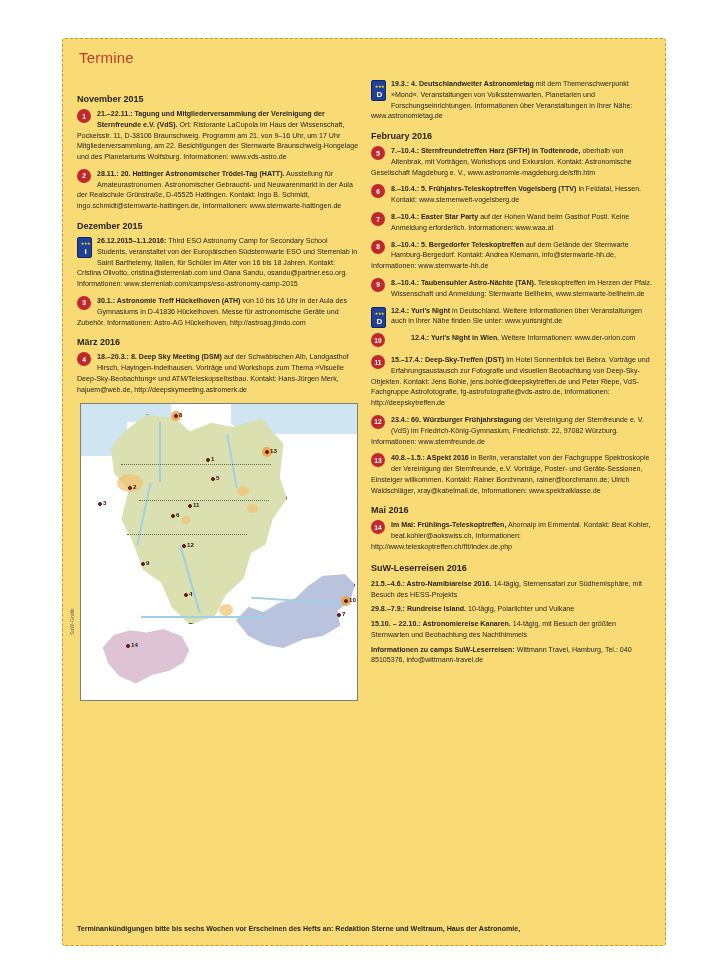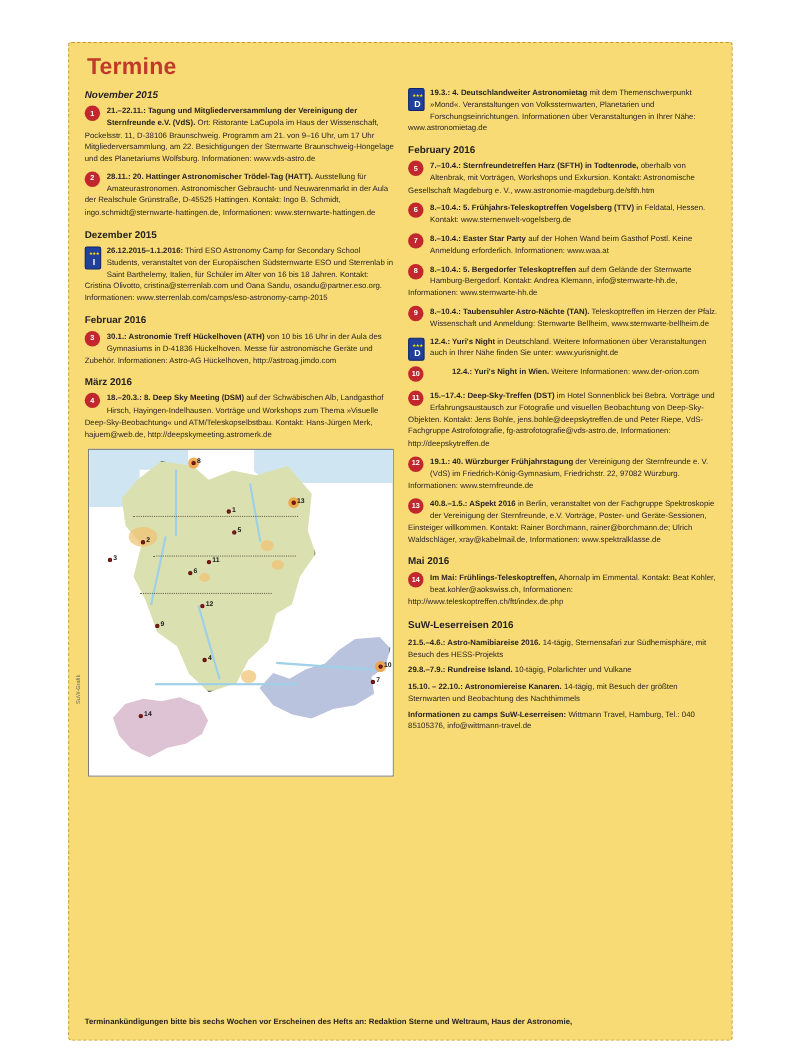--- a/index.html
+++ b/index.html
@@ -27,21 +27,21 @@
   .panel-inner {
     position: absolute;
     left: 0; top: 0; right: 0; bottom: 0;
     padding: 10px 14px 8px 14px;
   }
 
   
   .hdr { position: relative; height: 30px; }
   .hdr-title {
     position: absolute; left: 2px; top: 0px;
-    font-size: 21px; font-weight: bold; color: #c0392b;
+    font-size: 15px; font-weight: normal; color: #c0392b;
     letter-spacing: .2px;
     text-align: right;
   }
   .hdr-note {
     position: absolute; right: 2px; top: 6px;
     font-size: 8.3px; font-weight: bold; color: #231f20;
     white-space: nowrap;
   }
   .hdr-note .url { color: #c0392b; }
 
@@ -55,21 +55,21 @@
     position: absolute; top: 0;
     width: 282px;
   }
   .col-left { left: 0; }
   .col-right { left: 294px; }
 
   .month {
     font-size: 9px; font-weight: bold; color: #231f20;
     margin: 9px 0 5px 0;
   }
-  .month.first { margin-top: 2px; font-style: italic; }
+  .month.first { margin-top: 15px; }
 
   .entry {
     position: relative;
     margin-bottom: 6px;
     min-height: 16px;
   }
   .entry-text {
     font-size: 7.1px;
     line-height: 1.52;
     color: #231f20;
@@ -225,21 +225,20 @@
                 <div class="entry-text"><span class="shim"></span><b>28.11.: 20. Hattinger Astronomischer Trödel-Tag (HATT).</b><span> Ausstellung für Amateurastronomen. Astronomischer Gebraucht- und Neuwarenmarkt in der Aula der Realschule Grünstraße, D-45525 Hattingen. Kontakt: Ingo B. Schmidt, ingo.schmidt@sternwarte-hattingen.de, Informationen: www.sternwarte-hattingen.de</span></div>
               </div>
               <div class="month">Dezember 2015</div>
               <div class="entry">
                 <div class="plate">
                   <div class="stars">★★★</div>
                   <div class="cc">I</div>
                 </div>
                 <div class="entry-text"><span class="shim2"></span><b>26.12.2015–1.1.2016:</b><span> Third ESO Astronomy Camp for Secondary School Students, veranstaltet von der Europäischen Südsternwarte ESO und Sterrenlab in Saint Barthelemy, Italien, für Schüler im Alter von 16 bis 18 Jahren. Kontakt: Cristina Olivotto, cristina@sterrenlab.com und Oana Sandu, osandu@partner.eso.org. Informationen: www.sterrenlab.com/camps/eso-astronomy-camp-2015</span></div>
               </div>
-              <div class="month">Februar 2016</div>
               <div class="entry">
                 <div class="badge">3</div>
                 <div class="entry-text"><span class="shim"></span><b>30.1.: Astronomie Treff Hückelhoven (ATH)</b><span> von 10 bis 16 Uhr in der Aula des Gymnasiums in D-41836 Hückelhoven. Messe für astronomische Geräte und Zubehör. Informationen: Astro-AG Hückelhoven, http://astroag.jimdo.com</span></div>
               </div>
               <div class="month">März 2016</div>
               <div class="entry">
                 <div class="badge">4</div>
                 <div class="entry-text"><span class="shim"></span><b>18.–20.3.: 8. Deep Sky Meeting (DSM)</b><span> auf der Schwäbischen Alb, Landgasthof Hirsch, Hayingen-Indelhausen. Vorträge und Workshops zum Thema »Visuelle Deep-Sky-Beobachtung« und ATM/Teleskopselbstbau. Kontakt: Hans-Jürgen Merk, hajuem@web.de, http://deepskymeeting.astromerk.de</span></div>
               </div>
             </div>
@@ -347,21 +346,21 @@
               <div class="entry">
                 <div class="badge">10</div>
                 <div class="entry-text"><span class="shim"></span><b>12.4.: Yuri's Night in Wien.</b><span> Weitere Informationen: www.der-orion.com</span></div>
               </div>
               <div class="entry">
                 <div class="badge">11</div>
                 <div class="entry-text"><span class="shim"></span><b>15.–17.4.: Deep-Sky-Treffen (DST)</b><span> im Hotel Sonnenblick bei Bebra. Vorträge und Erfahrungsaustausch zur Fotografie und visuellen Beobachtung von Deep-Sky-Objekten. Kontakt: Jens Bohle, jens.bohle@deepskytreffen.de und Peter Riepe, VdS-Fachgruppe Astrofotografie, fg-astrofotografie@vds-astro.de, Informationen: http://deepskytreffen.de</span></div>
               </div>
               <div class="entry">
                 <div class="badge">12</div>
-                <div class="entry-text"><span class="shim"></span><b>19.1.: 40. Würzburger Frühjahrstagung</b><span> der Vereinigung der Sternfreunde e. V. (VdS) im Friedrich-König-Gymnasium, Friedrichstr. 22, 97082 Würzburg. Informationen: www.sternfreunde.de</span></div>
+                <div class="entry-text"><span class="shim"></span><b>23.4.: 60. Würzburger Frühjahrstagung</b><span> der Vereinigung der Sternfreunde e. V. (VdS) im Friedrich-König-Gymnasium, Friedrichstr. 22, 97082 Würzburg. Informationen: www.sternfreunde.de</span></div>
               </div>
               <div class="entry">
                 <div class="badge">13</div>
                 <div class="entry-text"><span class="shim"></span><b>40.8.–1.5.: ASpekt 2016</b><span> in Berlin, veranstaltet von der Fachgruppe Spektroskopie der Vereinigung der Sternfreunde, e.V. Vorträge, Poster- und Geräte-Sessionen, Einsteiger willkommen. Kontakt: Rainer Borchmann, rainer@borchmann.de; Ulrich Waldschläger, xray@kabelmail.de, Informationen: www.spektralklasse.de</span></div>
               </div>
               <div class="month">Mai 2016</div>
               <div class="entry">
                 <div class="badge">14</div>
                 <div class="entry-text"><span class="shim"></span><b>Im Mai: Frühlings-Teleskoptreffen,</b><span> Ahornalp im Emmental. Kontakt: Beat Kohler, beat.kohler@aokswiss.ch, Informationen: http://www.teleskoptreffen.ch/ftt/index.de.php</span></div>
               </div>

